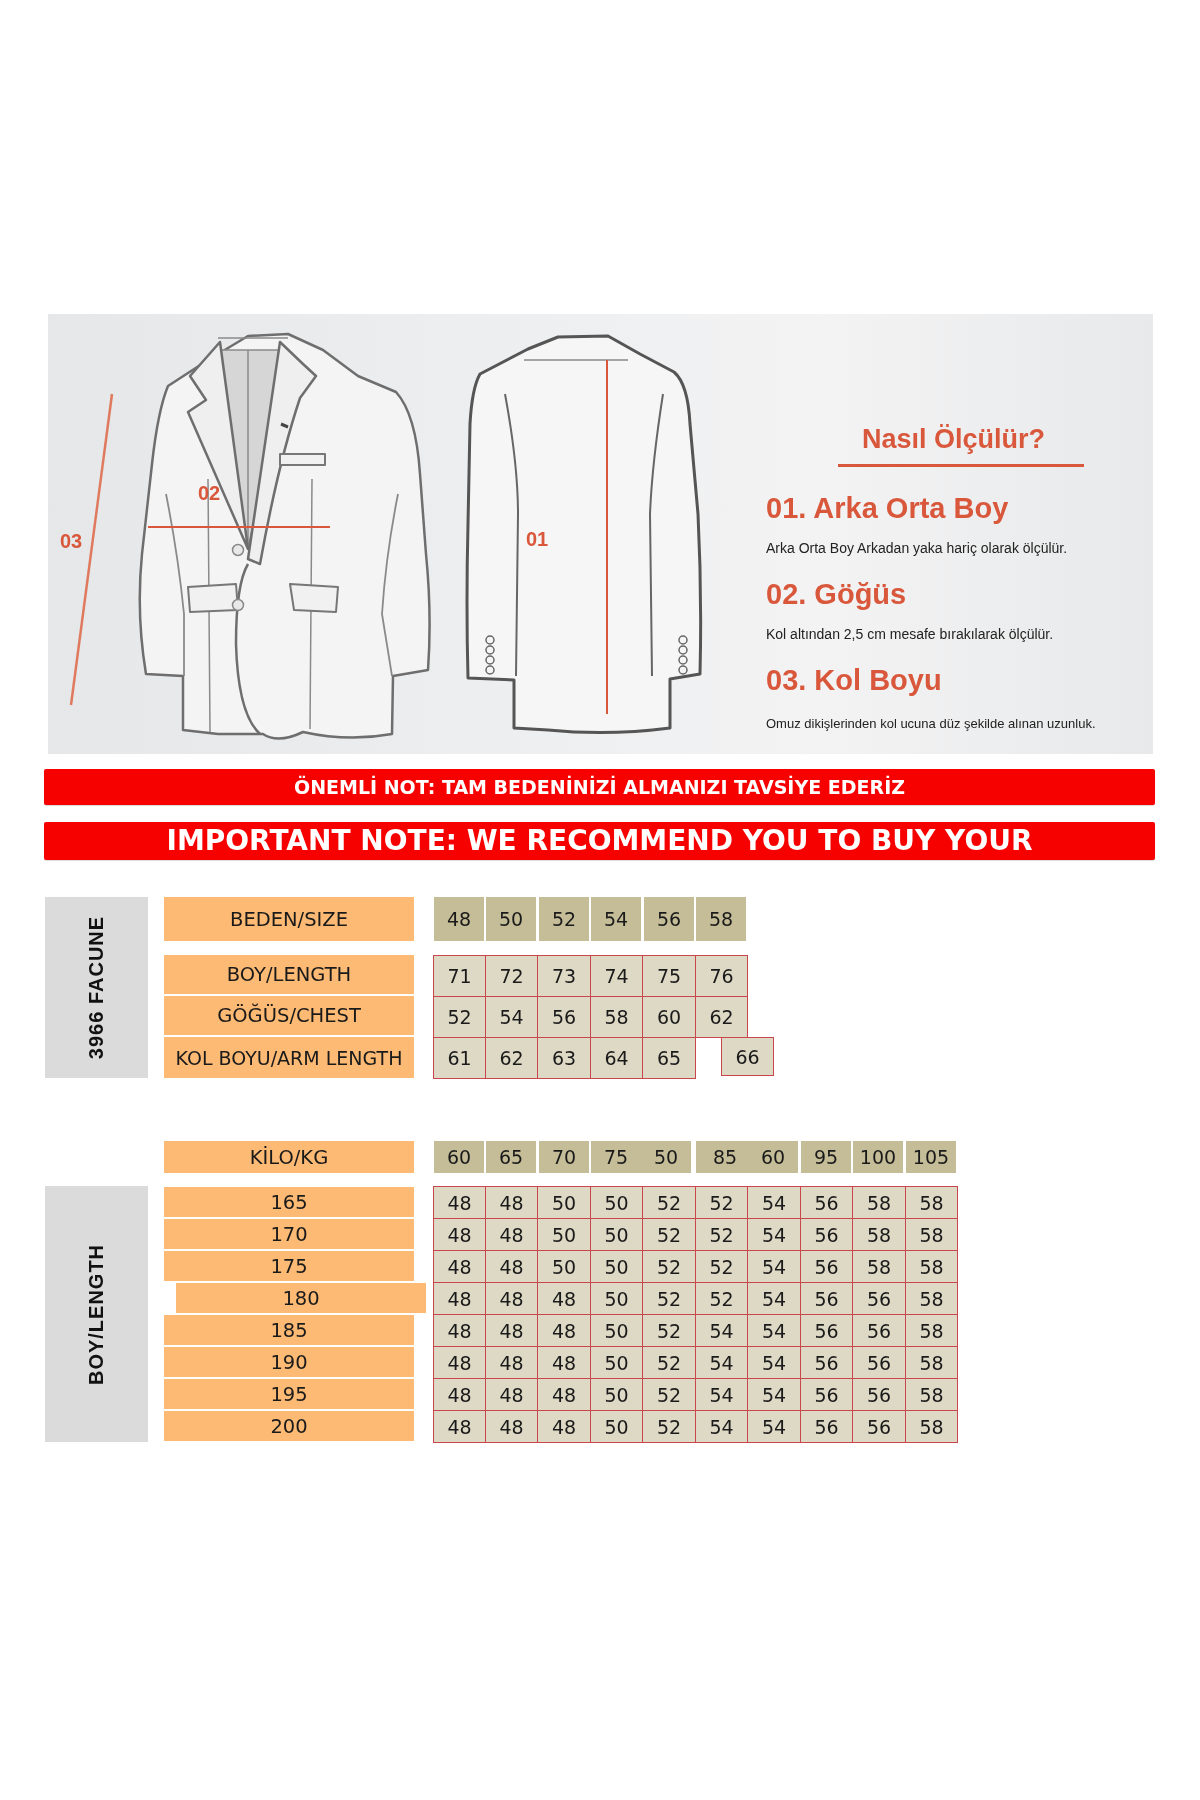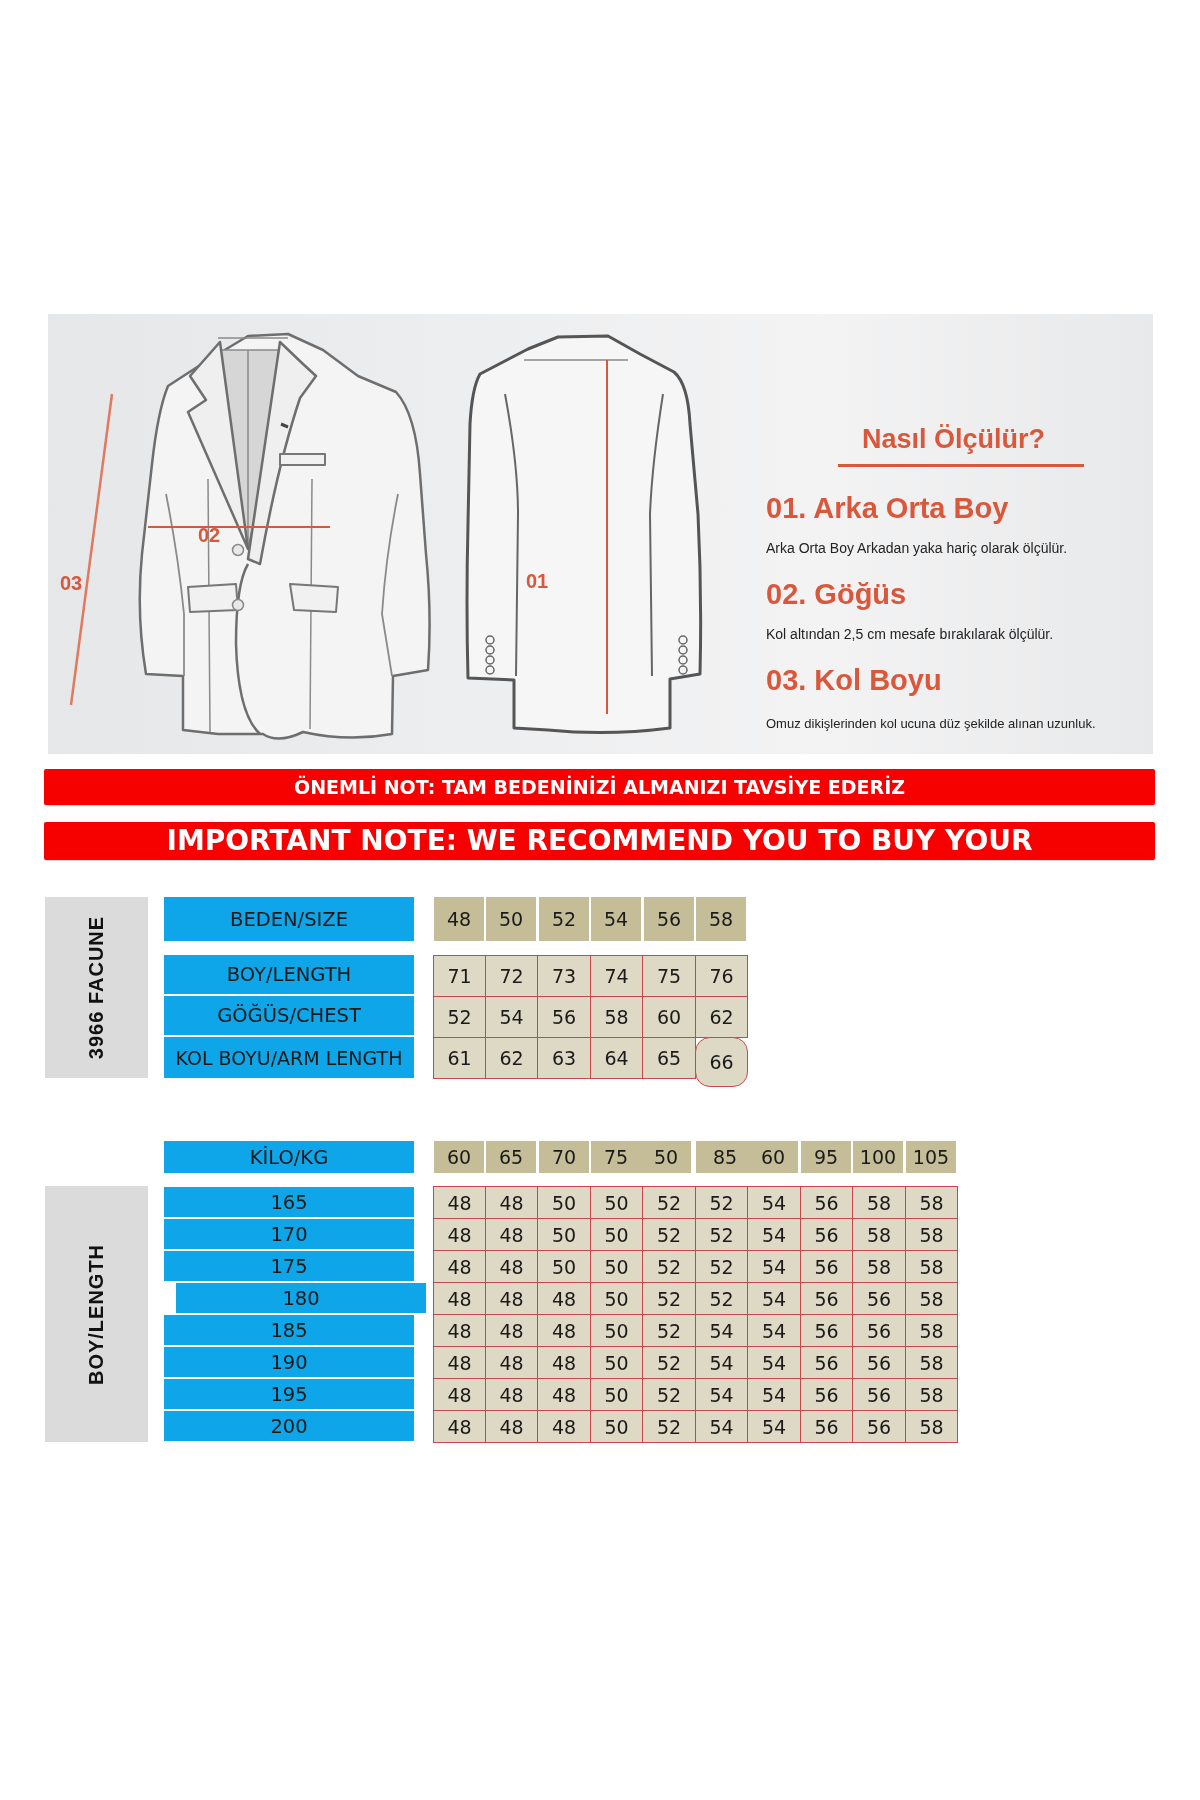--- a/index.html
+++ b/index.html
@@ -8,21 +8,20 @@
 
   
   .panel {
     position: absolute; left: 48px; top: 314px; width: 1105px; height: 440px;
     background: linear-gradient(90deg, #e6e7e9 0%, #eeeff0 45%, #f3f3f4 70%, #e8e9ea 100%);
   }
   .panel svg { position: absolute; left: 0; top: 0; }
   .measure-label {
     position: absolute; color: #d9583c; font-weight: bold; font-size: 20px;
     font-family: "Liberation Sans", sans-serif;
-    margin-top: 42px;
   }
   .how-title {
     position: absolute; left: 862px; top: 424px; font-size: 27px; font-weight: bold; color: #d9583c;
     font-family: "Liberation Sans", sans-serif;
   }
   .how-underline { position: absolute; left: 838px; top: 464px; width: 246px; height: 3px; background: #d9583c; }
   .step-title {
     position: absolute; font-size: 29px; font-weight: bold; color: #d9583c;
     font-family: "Liberation Sans", sans-serif; white-space: nowrap;
   }
@@ -44,21 +43,21 @@
   
   .side-label {
     position: absolute; left: 45px; width: 103px; background: #dbdbdb;
     display: flex; align-items: center; justify-content: center;
   }
   .side-label span {
     transform: rotate(-90deg); white-space: nowrap; font-weight: bold; font-size: 20px; color: #111;
     font-family: "Liberation Sans", sans-serif; letter-spacing: 1px;
   }
   .lbl {
-    position: absolute; left: 164px; width: 250px; background: #0ea5e9; color: #1a1a1a;
+    position: absolute; left: 164px; width: 250px; background: #fdba74; color: #1a1a1a;
     text-align: center; font-size: 19.5px; font-family: "DejaVu Sans", sans-serif;
     display: flex; align-items: center; justify-content: center;
   }
   .lbl-sm { font-size: 19px; }
   .hdr-cell {
     position: absolute; background: #c4bd97; color: #1a1a1a; text-align: center;
     font-size: 19px; font-family: "DejaVu Sans", sans-serif;
     display: flex; align-items: center; justify-content: center;
   }
   .val-cell {
@@ -177,21 +176,21 @@
 <div class="val-cell" style="left:537px; top:996px; width:54px; height:42px;">56</div>
 <div class="val-cell" style="left:590px; top:996px; width:53px; height:42px;">58</div>
 <div class="val-cell" style="left:642px; top:996px; width:54px; height:42px;">60</div>
 <div class="val-cell" style="left:695px; top:996px; width:53px; height:42px;">62</div>
 
 <div class="val-cell" style="left:433px; top:1037px; width:53px; height:42px;">61</div>
 <div class="val-cell" style="left:485px; top:1037px; width:53px; height:42px;">62</div>
 <div class="val-cell" style="left:537px; top:1037px; width:54px; height:42px;">63</div>
 <div class="val-cell" style="left:590px; top:1037px; width:53px; height:42px;">64</div>
 <div class="val-cell" style="left:642px; top:1037px; width:54px; height:42px;">65</div>
-<div class="val-cell" style="left:695px; top:1037px; width:53px; height:50px;border-radius:15px;">66</div>
+<div class="val-cell" style="left:721px; top:1037px; width:53px; height:39px;">66</div>
 
 <div class="side-label" style="top:1186px; height:256px;">
   <span>BOY/LENGTH</span>
 </div>
 
 <div class="lbl" style="top:1141px; height:32px;">KİLO/KG</div>
 
 <div class="hdr-cell" style="left:434px; top:1141px; width:50px; height:32px;">60</div>
 <div class="hdr-cell" style="left:486px; top:1141px; width:50px; height:32px;">65</div>
 <div class="hdr-cell" style="left:539px; top:1141px; width:50px; height:32px;">70</div>

